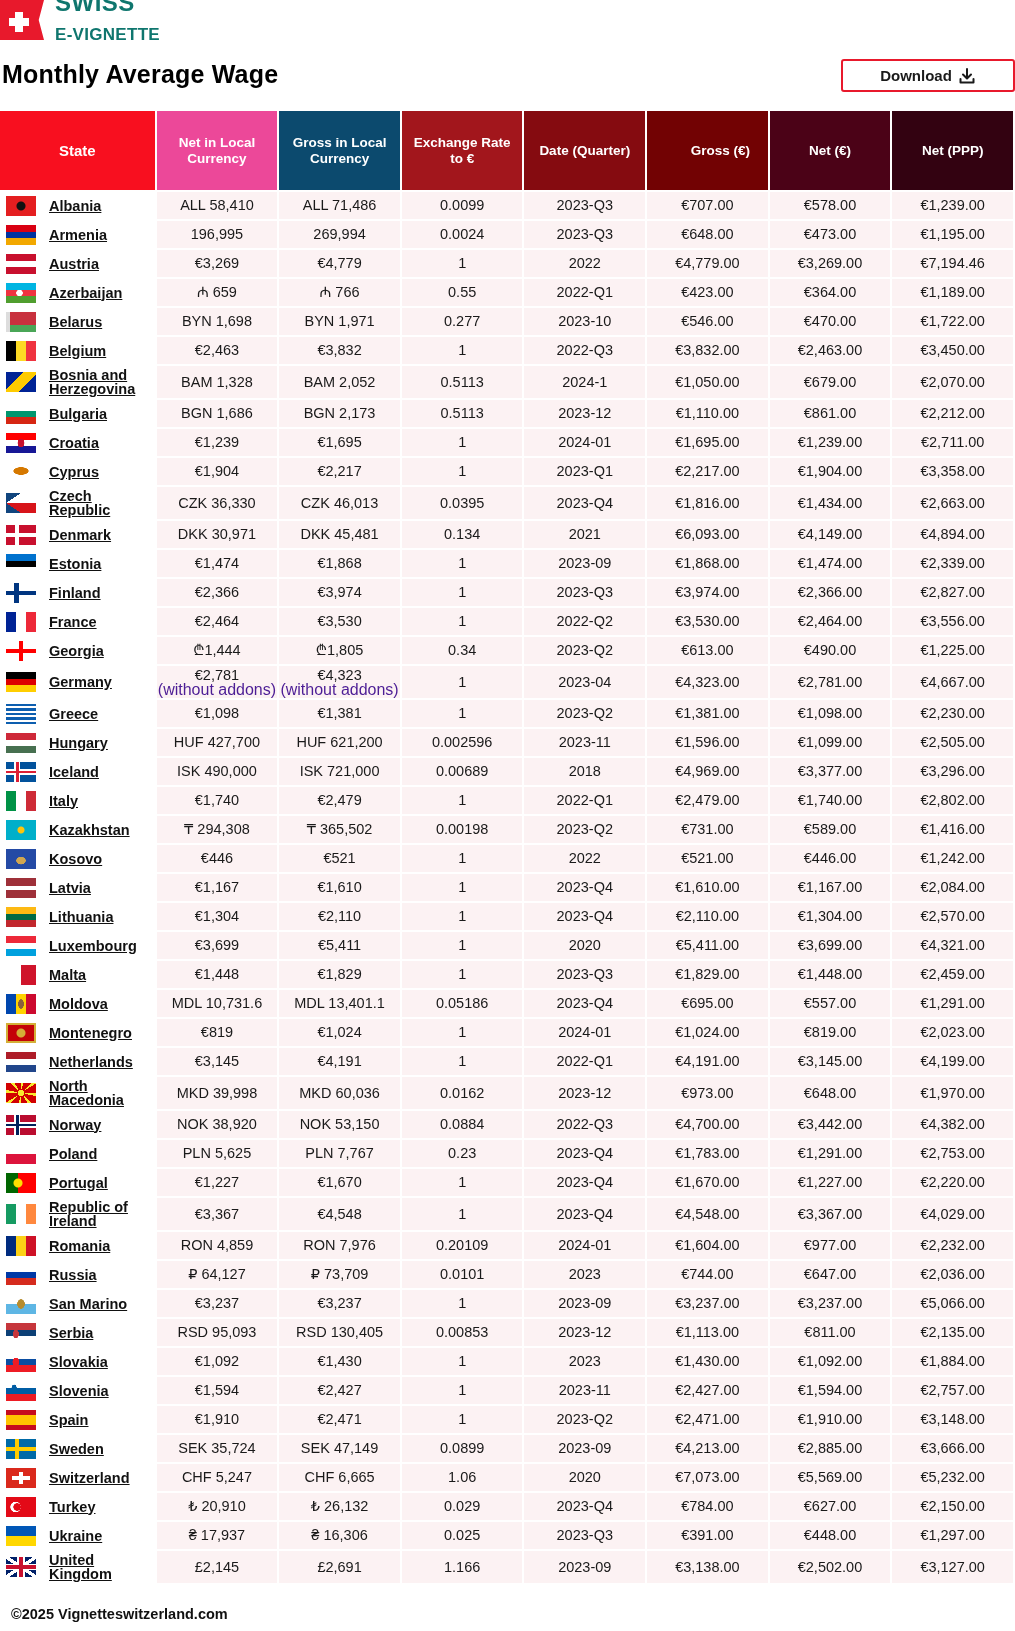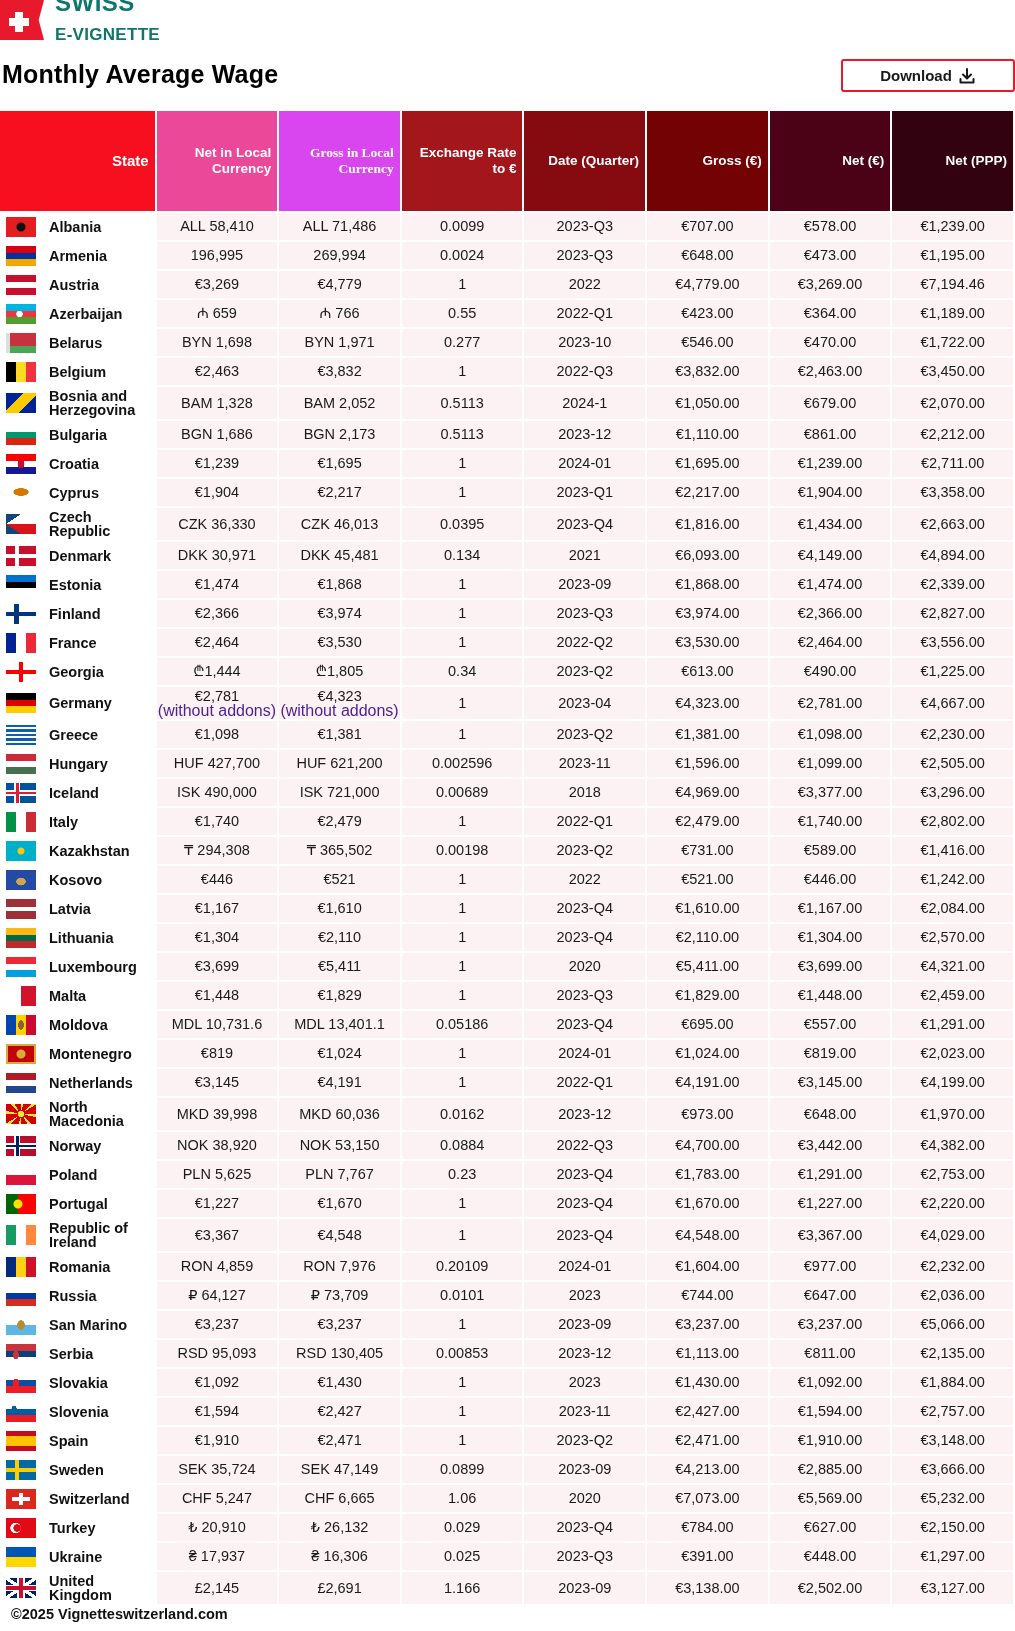--- a/index.html
+++ b/index.html
@@ -13,36 +13,36 @@
   .logo-text { margin-left: 11px; line-height: 1; color: #0f766e; font-weight: bold; }
   .logo-text .l1 { font-size: 24px; letter-spacing: 0.5px; margin-top: -6px; }
   .logo-text .l2 { font-size: 17px; letter-spacing: 0.3px; margin-top: 11px; }
 
   .page-title { position: absolute; left: 2px; top: 60px; font-size: 25px; font-weight: bold; color: #000; letter-spacing: 0.2px; }
 
   .download-btn { position: absolute; left: 841px; top: 59px; width: 174px; height: 33px; border: 2px solid #e8192c; border-radius: 3px; background: #fff; display: flex; align-items: center; justify-content: center; font-size: 15px; font-weight: bold; color: #1a1a1a; cursor: pointer; gap: 6px; }
   .download-btn svg { width: 18px; height: 18px; }
 
   table { position: absolute; left: 0; top: 109px; border-collapse: separate; border-spacing: 2px 2px; width: 1017px; margin-left: -2px; table-layout: fixed; }
-  th { color: #fff; font-size: 13.5px; font-weight: bold; height: 100px; text-align: right; vertical-align: middle; line-height: 16px; padding: 0 6px; }
+  th { color: #fff; font-size: 13.5px; font-weight: bold; height: 79px; text-align: center; vertical-align: middle; line-height: 16px; padding: 0 6px; }
   th.c0 { background: #f80f1f; font-size: 15px; }
   th.c1 { background: #ec4899; }
-  th.c2 { background: #d946ef; font-family: Liberation Serif, serif; }
+  th.c2 { background: #0c4a6e; }
   th.c3 { background: #a2161c; }
   th.c4 { background: #850b10; }
   th.c5 { background: #720203; padding-left: 32px; }
   th.c6 { background: #4b0217; }
   th.c7 { background: #330211; }
 
   td { background: #fcf2f3; font-size: 14.5px; text-align: center; vertical-align: middle; height: 27px; color: #1a1a1a; line-height: 15px; }
   tr.tall td { height: 32px; }
   td.state { background: #fff; text-align: left; padding-left: 6px; }
   .state-wrap { display: flex; align-items: center; }
   .flag { width: 30px; height: 20px; flex: 0 0 30px; margin-right: 13px; position: relative; overflow: hidden; }
-  .state-name { font-weight: bold; font-size: 14.5px; line-height: 14px; color: #111; }
+  .state-name { font-weight: bold; font-size: 14.5px; line-height: 14px; color: #111; text-decoration: underline; }
   .note { display: block; font-size: 16px; line-height: 13px; color: #4c1d95; }
 
   .footer { position: absolute; left: 11px; top: 1606px; font-size: 14.5px; font-weight: bold; color: #111; }
 </style>
 </head>
 <body>
 
 <div class="logo">
   <div class="logo-flag">
     <div class="cross-v"></div>

